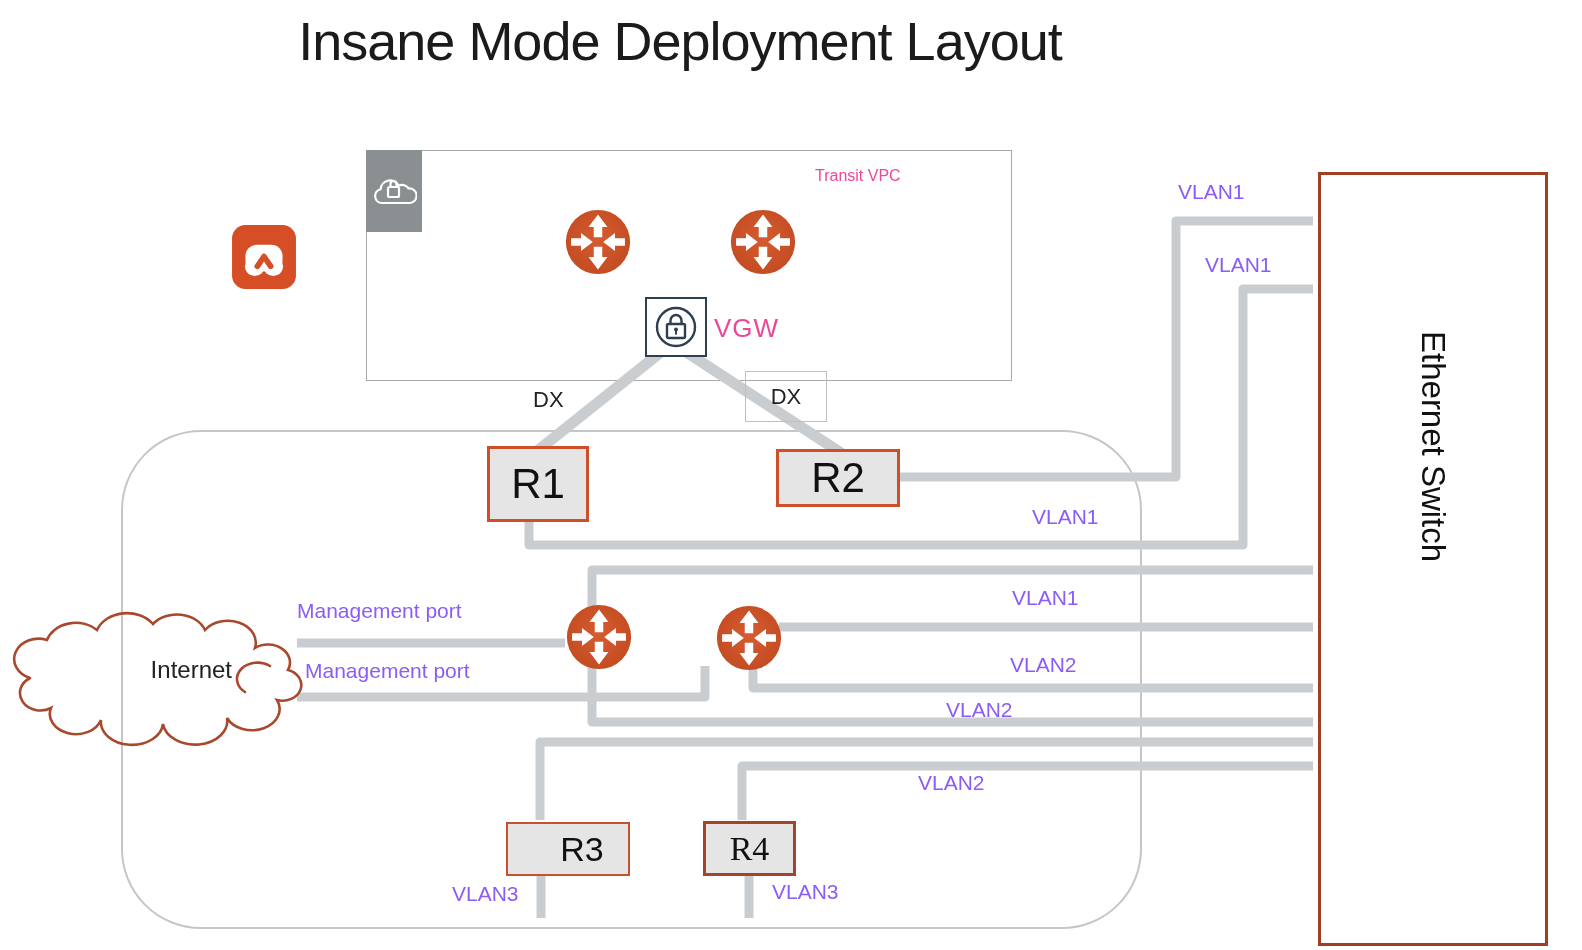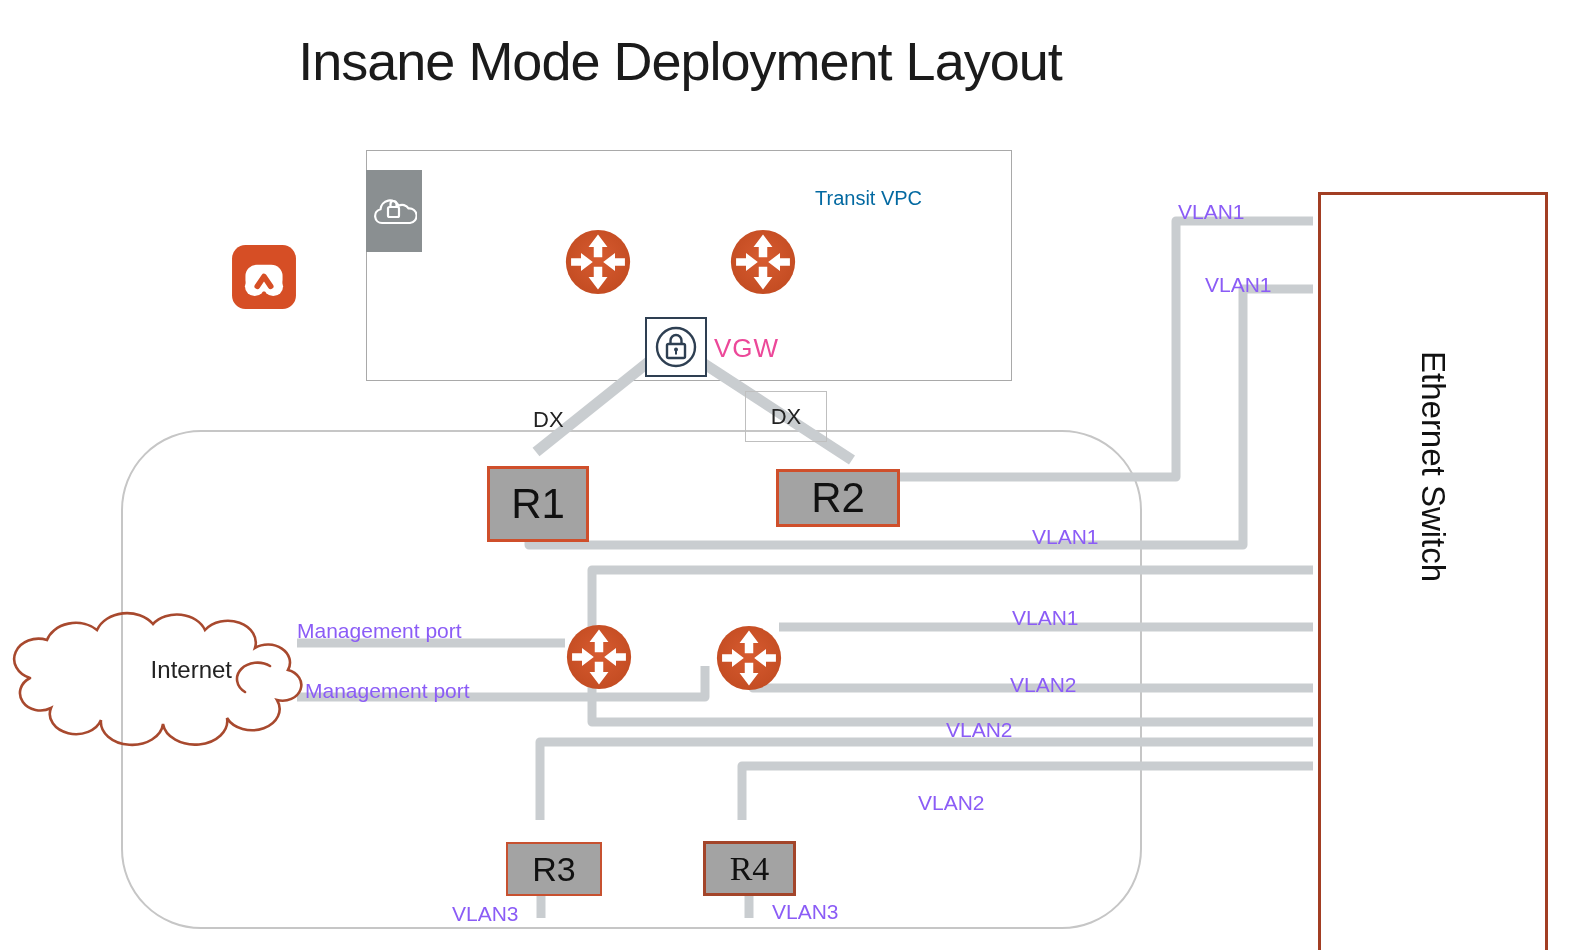--- a/index.html
+++ b/index.html
@@ -6,43 +6,43 @@
   #canvas{position:relative;width:1582px;height:950px;background:#fff;overflow:hidden;
           font-family:"Liberation Sans",sans-serif;color:#1a1a1a;}
   .abs{position:absolute;}
   
   #rounded-zone{left:121px;top:430px;width:1017px;height:495px;border:2px solid #C6C6C6;
                 border-radius:80px;z-index:1;}
   #transit-box{left:366px;top:150px;width:644px;height:229px;border:1.5px solid #A9A9A9;z-index:1;}
   
   #wires{left:0;top:0;width:1582px;height:950px;z-index:2;}
   
-  .z3{z-index:3;margin-top:20px;}
+  .z3{z-index:3;}
   #title{left:160px;top:10px;width:1040px;text-align:center;font-size:54px;font-weight:300;
          letter-spacing:-1px;color:#1b1b1b;}
-  #transit-label{left:815px;top:167px;font-size:20px;color:#0369a1;}
+  #transit-label{left:815px;top:167px;font-size:16px;color:#ec4899;}
   #vpc-icon-square{left:366px;top:150px;width:56px;height:82px;background:#8A8F91;
                    display:flex;align-items:center;justify-content:center;}
   #aviatrix{left:231px;top:223px;width:66px;height:68px;}
   .router{width:68px;height:68px;}
   #router-t1{left:564px;top:208px;}
   #router-t2{left:729px;top:208px;}
   #router-gw1{left:565px;top:603px;}
   #router-gw2{left:715px;top:604px;}
   #vgw-box{left:645px;top:297px;width:58px;height:56px;border:2px solid #2E3F52;background:#fff;
            display:flex;align-items:center;justify-content:center;}
   #vgw-label{left:714px;top:313px;font-size:26px;color:#ec4899;letter-spacing:1px;}
   #dx-left{left:533px;top:387px;font-size:22px;color:#222;}
   #dx-box{left:745px;top:371px;width:80px;height:49px;border:1.5px solid #BFBFBF;
           display:flex;align-items:center;justify-content:center;font-size:22px;color:#222;
           background:transparent;}
-  .rnode{background:#a3a3a3;display:flex;align-items:center;justify-content:center;color:#111;}
+  .rnode{background:#e5e5e5;display:flex;align-items:center;justify-content:center;color:#111;}
   #r1{left:487px;top:446px;width:96px;height:70px;border:3px solid #CF4F2B;font-size:42px;}
   #r2{left:776px;top:449px;width:118px;height:52px;border:3px solid #CF4F2B;font-size:42px;text-align:right;}
-  #r3{left:506px;top:822px;width:92px;height:50px;border:2.5px solid #C75130;font-size:34px;}
+  #r3{left:506px;top:822px;width:92px;height:50px;border:2.5px solid #C75130;font-size:34px;padding-left:28px;}
   #r4{left:703px;top:821px;width:87px;height:49px;border:3px solid #A3452A;font-size:34px;font-family:Liberation Serif, serif;}
   #switch-box{left:1318px;top:172px;width:224px;height:768px;border:3px solid #A23E23;background:#fff;
               display:flex;align-items:center;justify-content:center;}
   #switch-box span{writing-mode:vertical-rl;font-size:33px;color:#111;margin-bottom:225px;}
   .lbl{font-size:21px;color:#8b5cf6;white-space:nowrap;}
   #mgmt1{left:297px;top:599px;} #mgmt2{left:305px;top:659px;}
   #v1a{left:1178px;top:180px;} #v1b{left:1205px;top:253px;}
   #v1c{left:1032px;top:505px;} #v1d{left:1012px;top:586px;}
   #v2a{left:1010px;top:653px;} #v2b{left:946px;top:698px;} #v2c{left:918px;top:771px;}
   #v3a{left:452px;top:882px;}  #v3b{left:772px;top:880px;}

